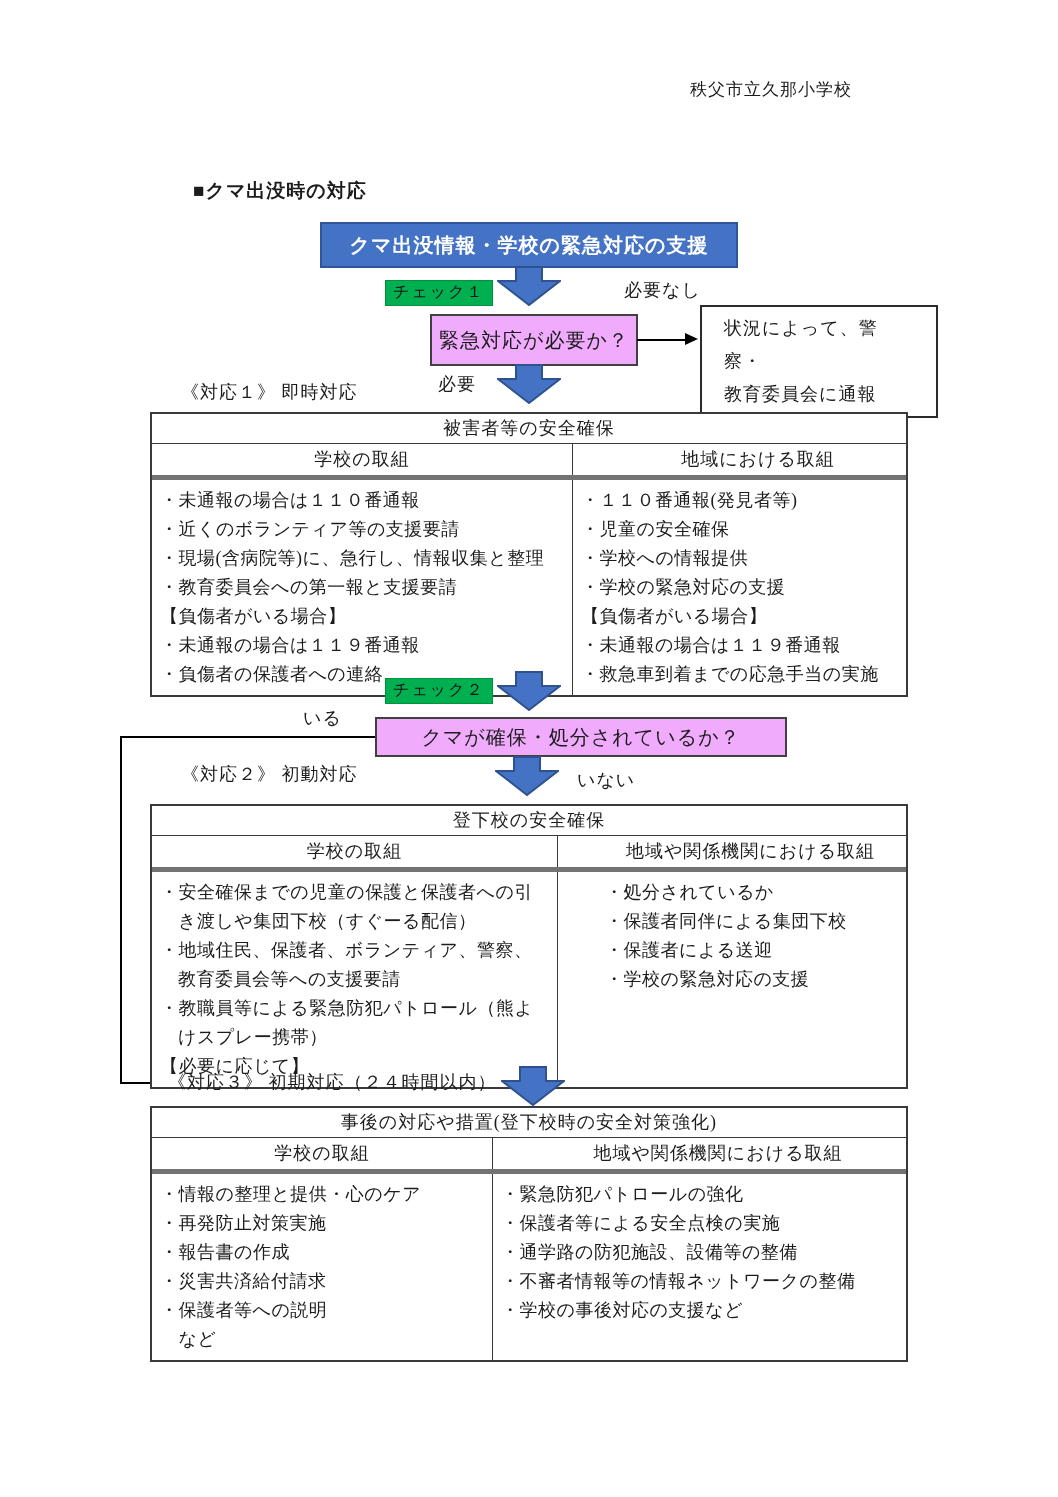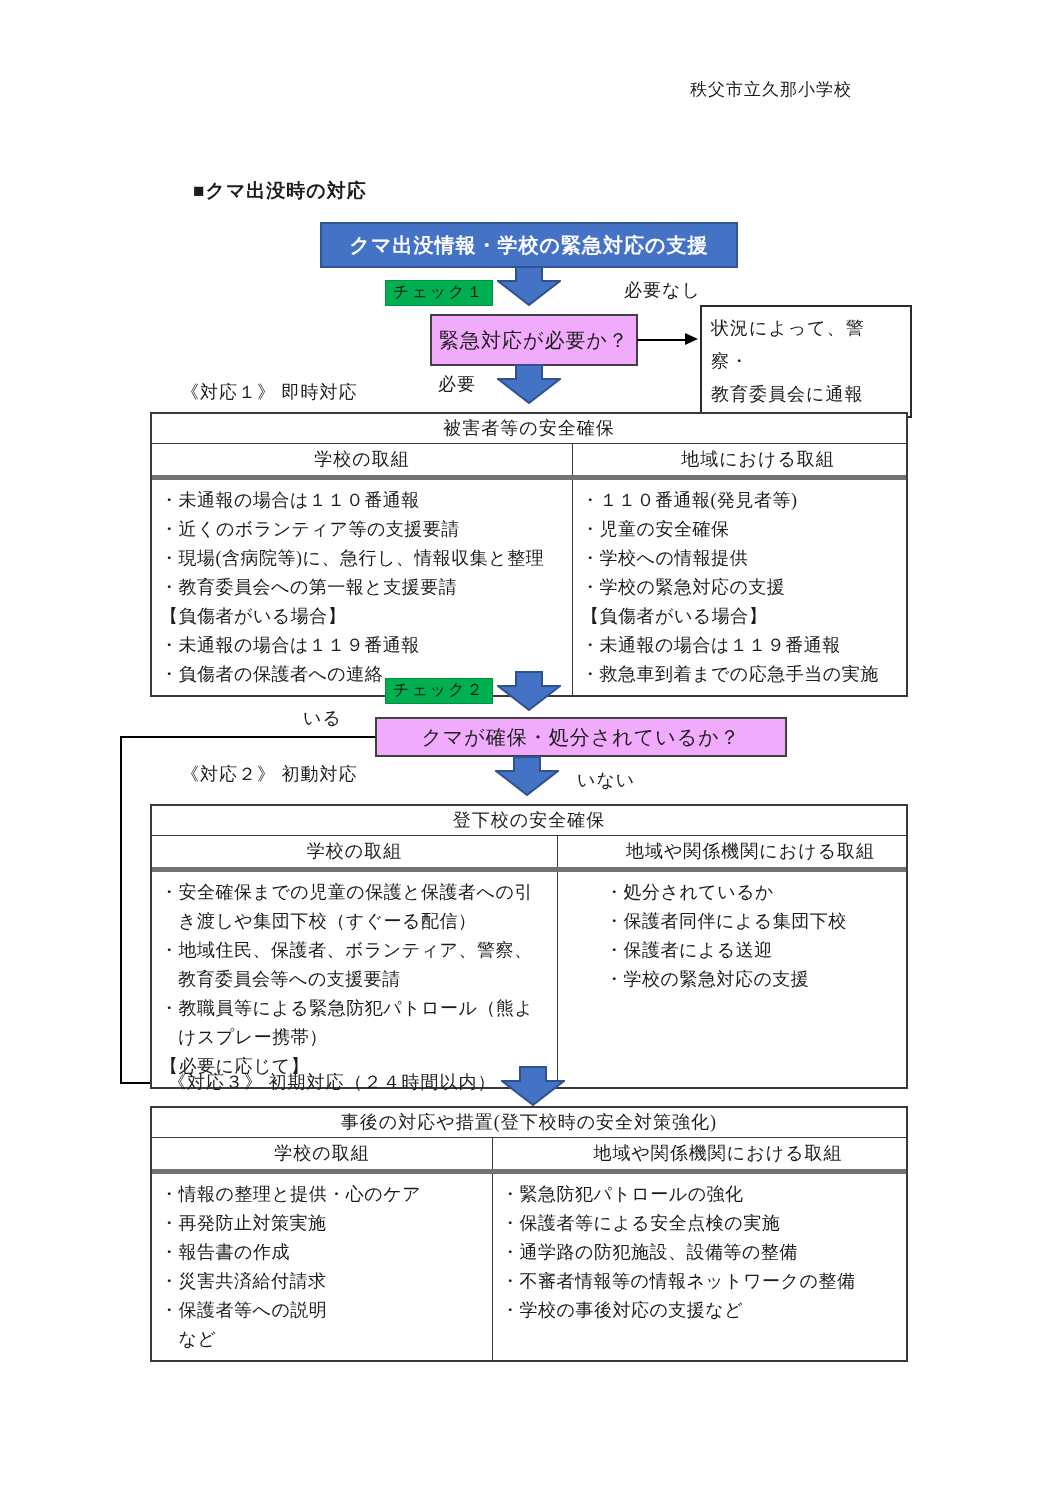--- a/index.html
+++ b/index.html
@@ -25,21 +25,21 @@
     font-size:16px; padding:1px 7px 2px 7px; letter-spacing:2px;
   }
   .flow-label { font-size:18px; letter-spacing:1px; }
   .decision-box {
     border:2px solid #404040; background:#f0abfc;
     display:flex; align-items:center; justify-content:center;
     font-size:20px; letter-spacing:1px;
   }
   .side-box {
     border:2px solid #2b2b2b; background:#fff;
-    font-size:18px; line-height:33px; padding:5px 9px; letter-spacing:1px;
+    font-size:18px; line-height:33px; padding:5px 22px; letter-spacing:1px;
   }
   .resp-label { font-size:18px; letter-spacing:1px; }
 
   .arrow-svg { display:block; }
 
   .hline { border-top:2px solid #000; }
   .vline { border-left:2px solid #000; }
   .tri-right {
     width:0; height:0;
     border-top:6px solid transparent; border-bottom:6px solid transparent;

